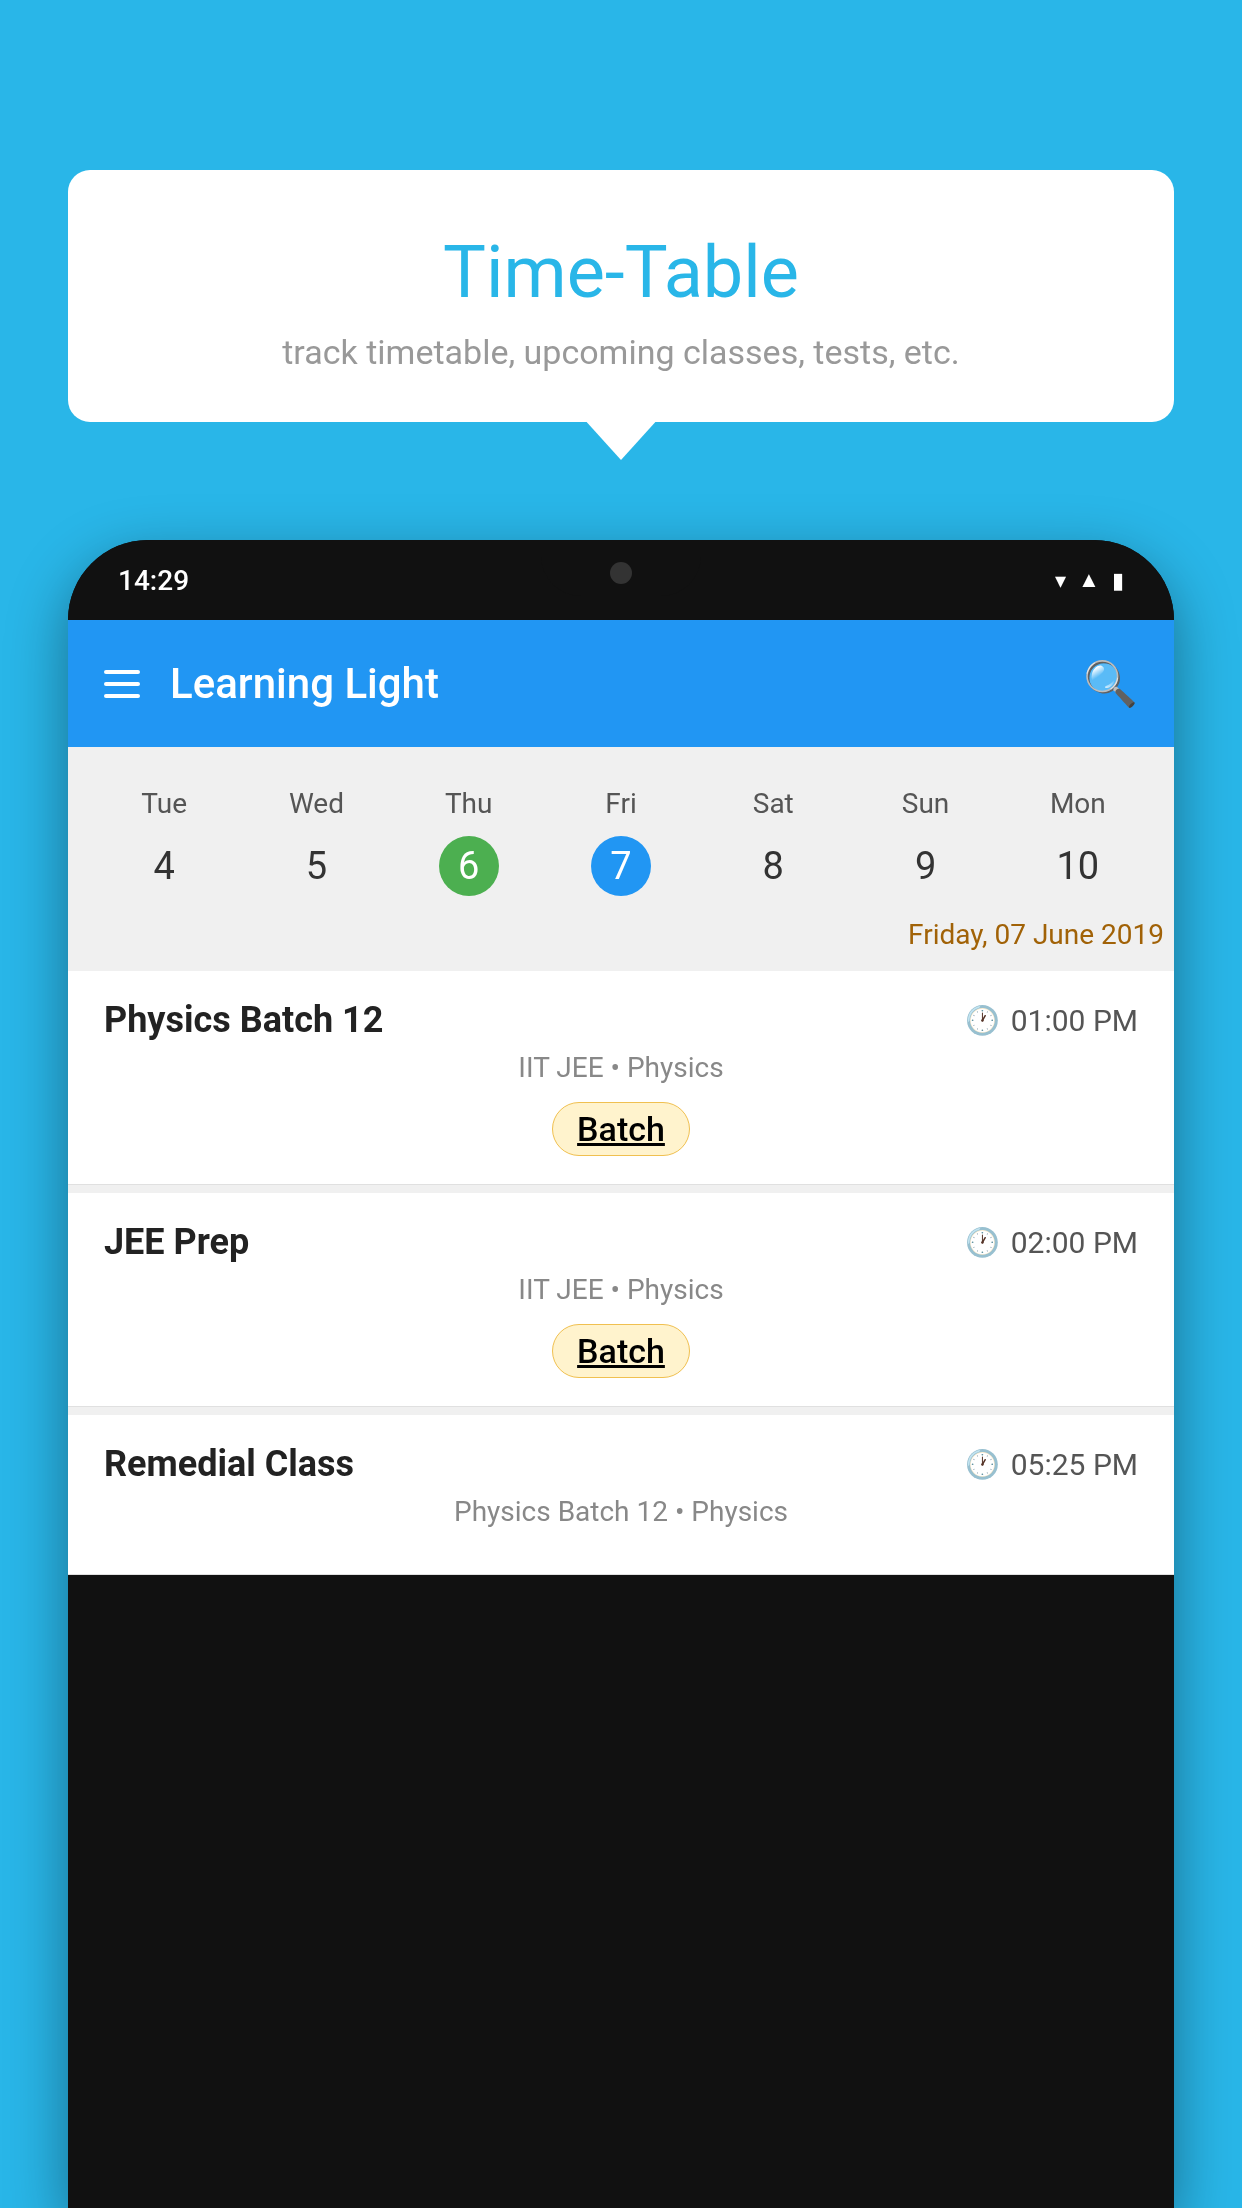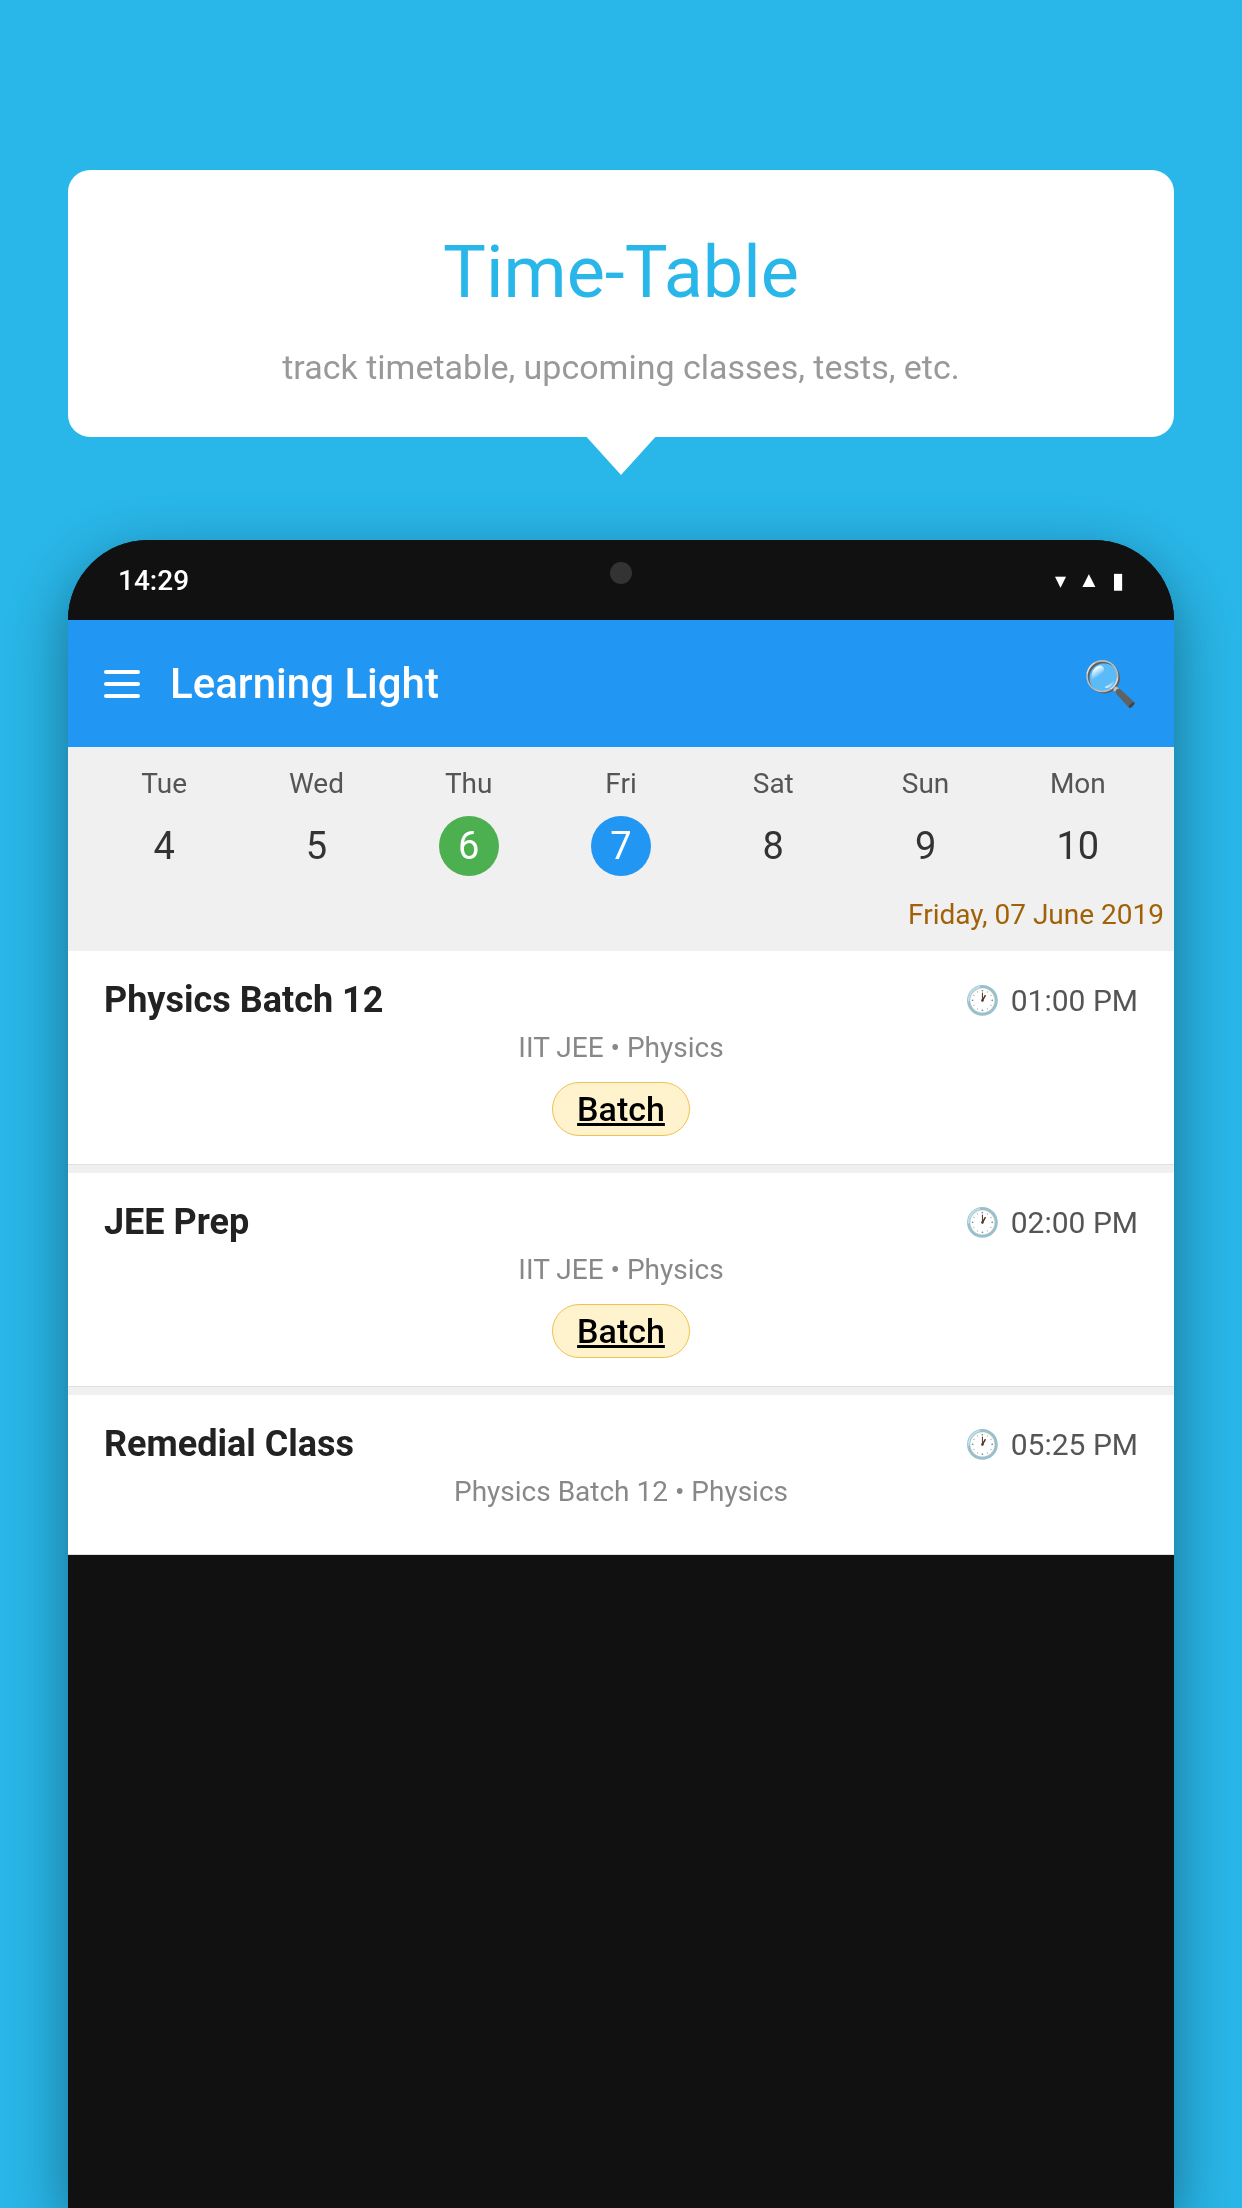--- a/index.html
+++ b/index.html
@@ -34,21 +34,21 @@
       width: 0;
       height: 0;
       border-left: 38px solid transparent;
       border-right: 38px solid transparent;
       border-top: 42px solid #fff;
     }
     .tooltip-title {
       font-size: 72px;
       color: #29b6e8;
       font-weight: 400;
-      margin-bottom: 32px;
+      margin-bottom: 17px;
     }
     .tooltip-subtitle {
       font-size: 34px;
       color: #999;
       font-weight: 400;
     }
 
     
     .phone-frame {
       position: absolute;
@@ -151,20 +151,21 @@
     .day-headers {
       display: grid;
       grid-template-columns: repeat(7, 1fr);
       padding: 20px 10px 8px;
     }
     .day-header {
       text-align: center;
       font-size: 28px;
       color: #555;
       font-weight: 400;
+      margin-top: 20px;
     }
     .day-numbers {
       display: grid;
       grid-template-columns: repeat(7, 1fr);
       padding: 8px 10px 12px;
     }
     .day-num {
       text-align: center;
       font-size: 38px;
       color: #333;

